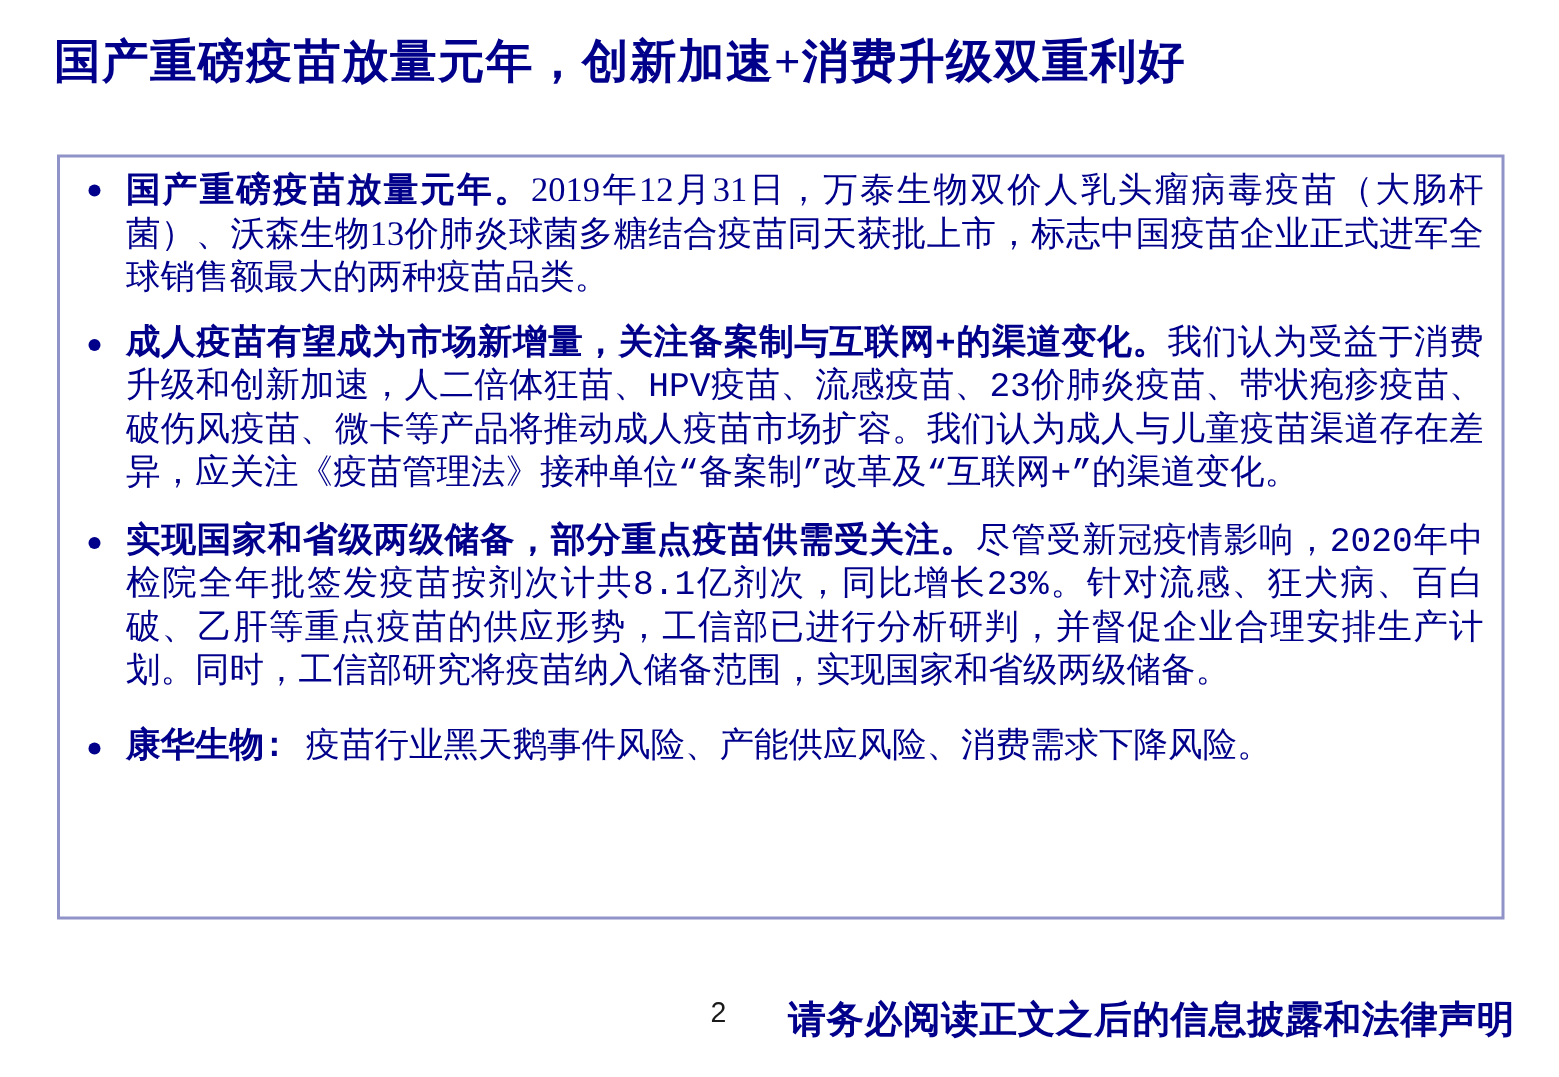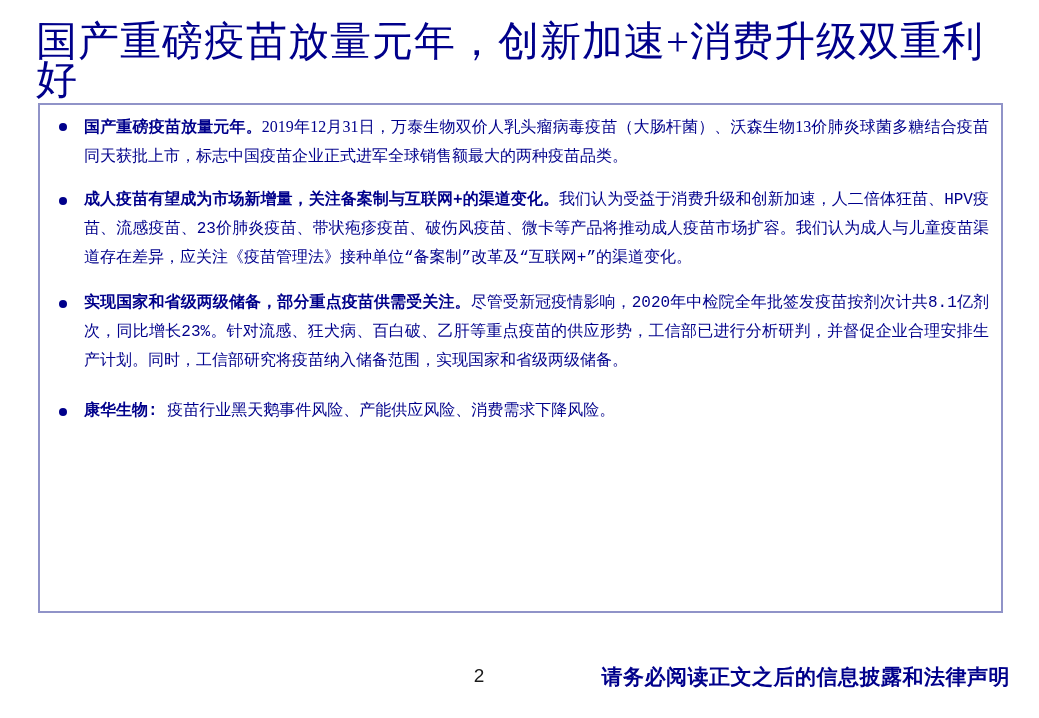--- a/index.html
+++ b/index.html
@@ -15,43 +15,43 @@
     position:relative;
     width:1039px; height:718px;
     background:#ffffff;
     overflow:hidden;
   }
   .title{
     position:absolute;
     left:36px; top:22px;
     margin:0;
     width:980px;
-    font-size:41px;
+    font-size:31px;
     line-height:38px;
-    font-weight:normal;
+    font-weight:bold;
     letter-spacing:1px;
     color:var(--navy);
   }
   .summary-box{
     position:absolute;
     left:38px; top:103px;
     width:965px; height:510px;
     box-sizing:border-box;
     border:2px solid var(--border);
     padding:7px 12px 0 0;
     overflow:hidden;
   }
   .bullet-list{
     margin:0; padding:0;
     list-style:none;
   }
   .bullet-item{
     position:relative;
     padding-left:44px;
-    font-size:16px;
+    font-size:23px;
     line-height:29px;
     color:var(--navy);
     text-align:justify;
   }
   .bullet-item + .bullet-item{ margin-top:16px;font-family:Liberation Mono, monospace; }
   .bullet-item:last-child{ margin-top:21px; }
   .bullet-dot{
     position:absolute;
     left:19px; top:11px;
     width:8px; height:8px;
@@ -64,21 +64,21 @@
     left:468px; top:665px;
     width:22px;
     text-align:center;
     font-family:"Liberation Sans","DejaVu Sans",sans-serif;
     font-size:19px;
     color:var(--pagenum);
   }
   .footer-disclaimer{
     position:absolute;
     right:29px; top:663px;
-    font-size:21px;
+    font-size:25px;
     font-weight:bold;
     letter-spacing:0.5px;
     color:var(--navy);
   }
 </style>
 </head>
 <body>
 
 <div class="slide">
 

